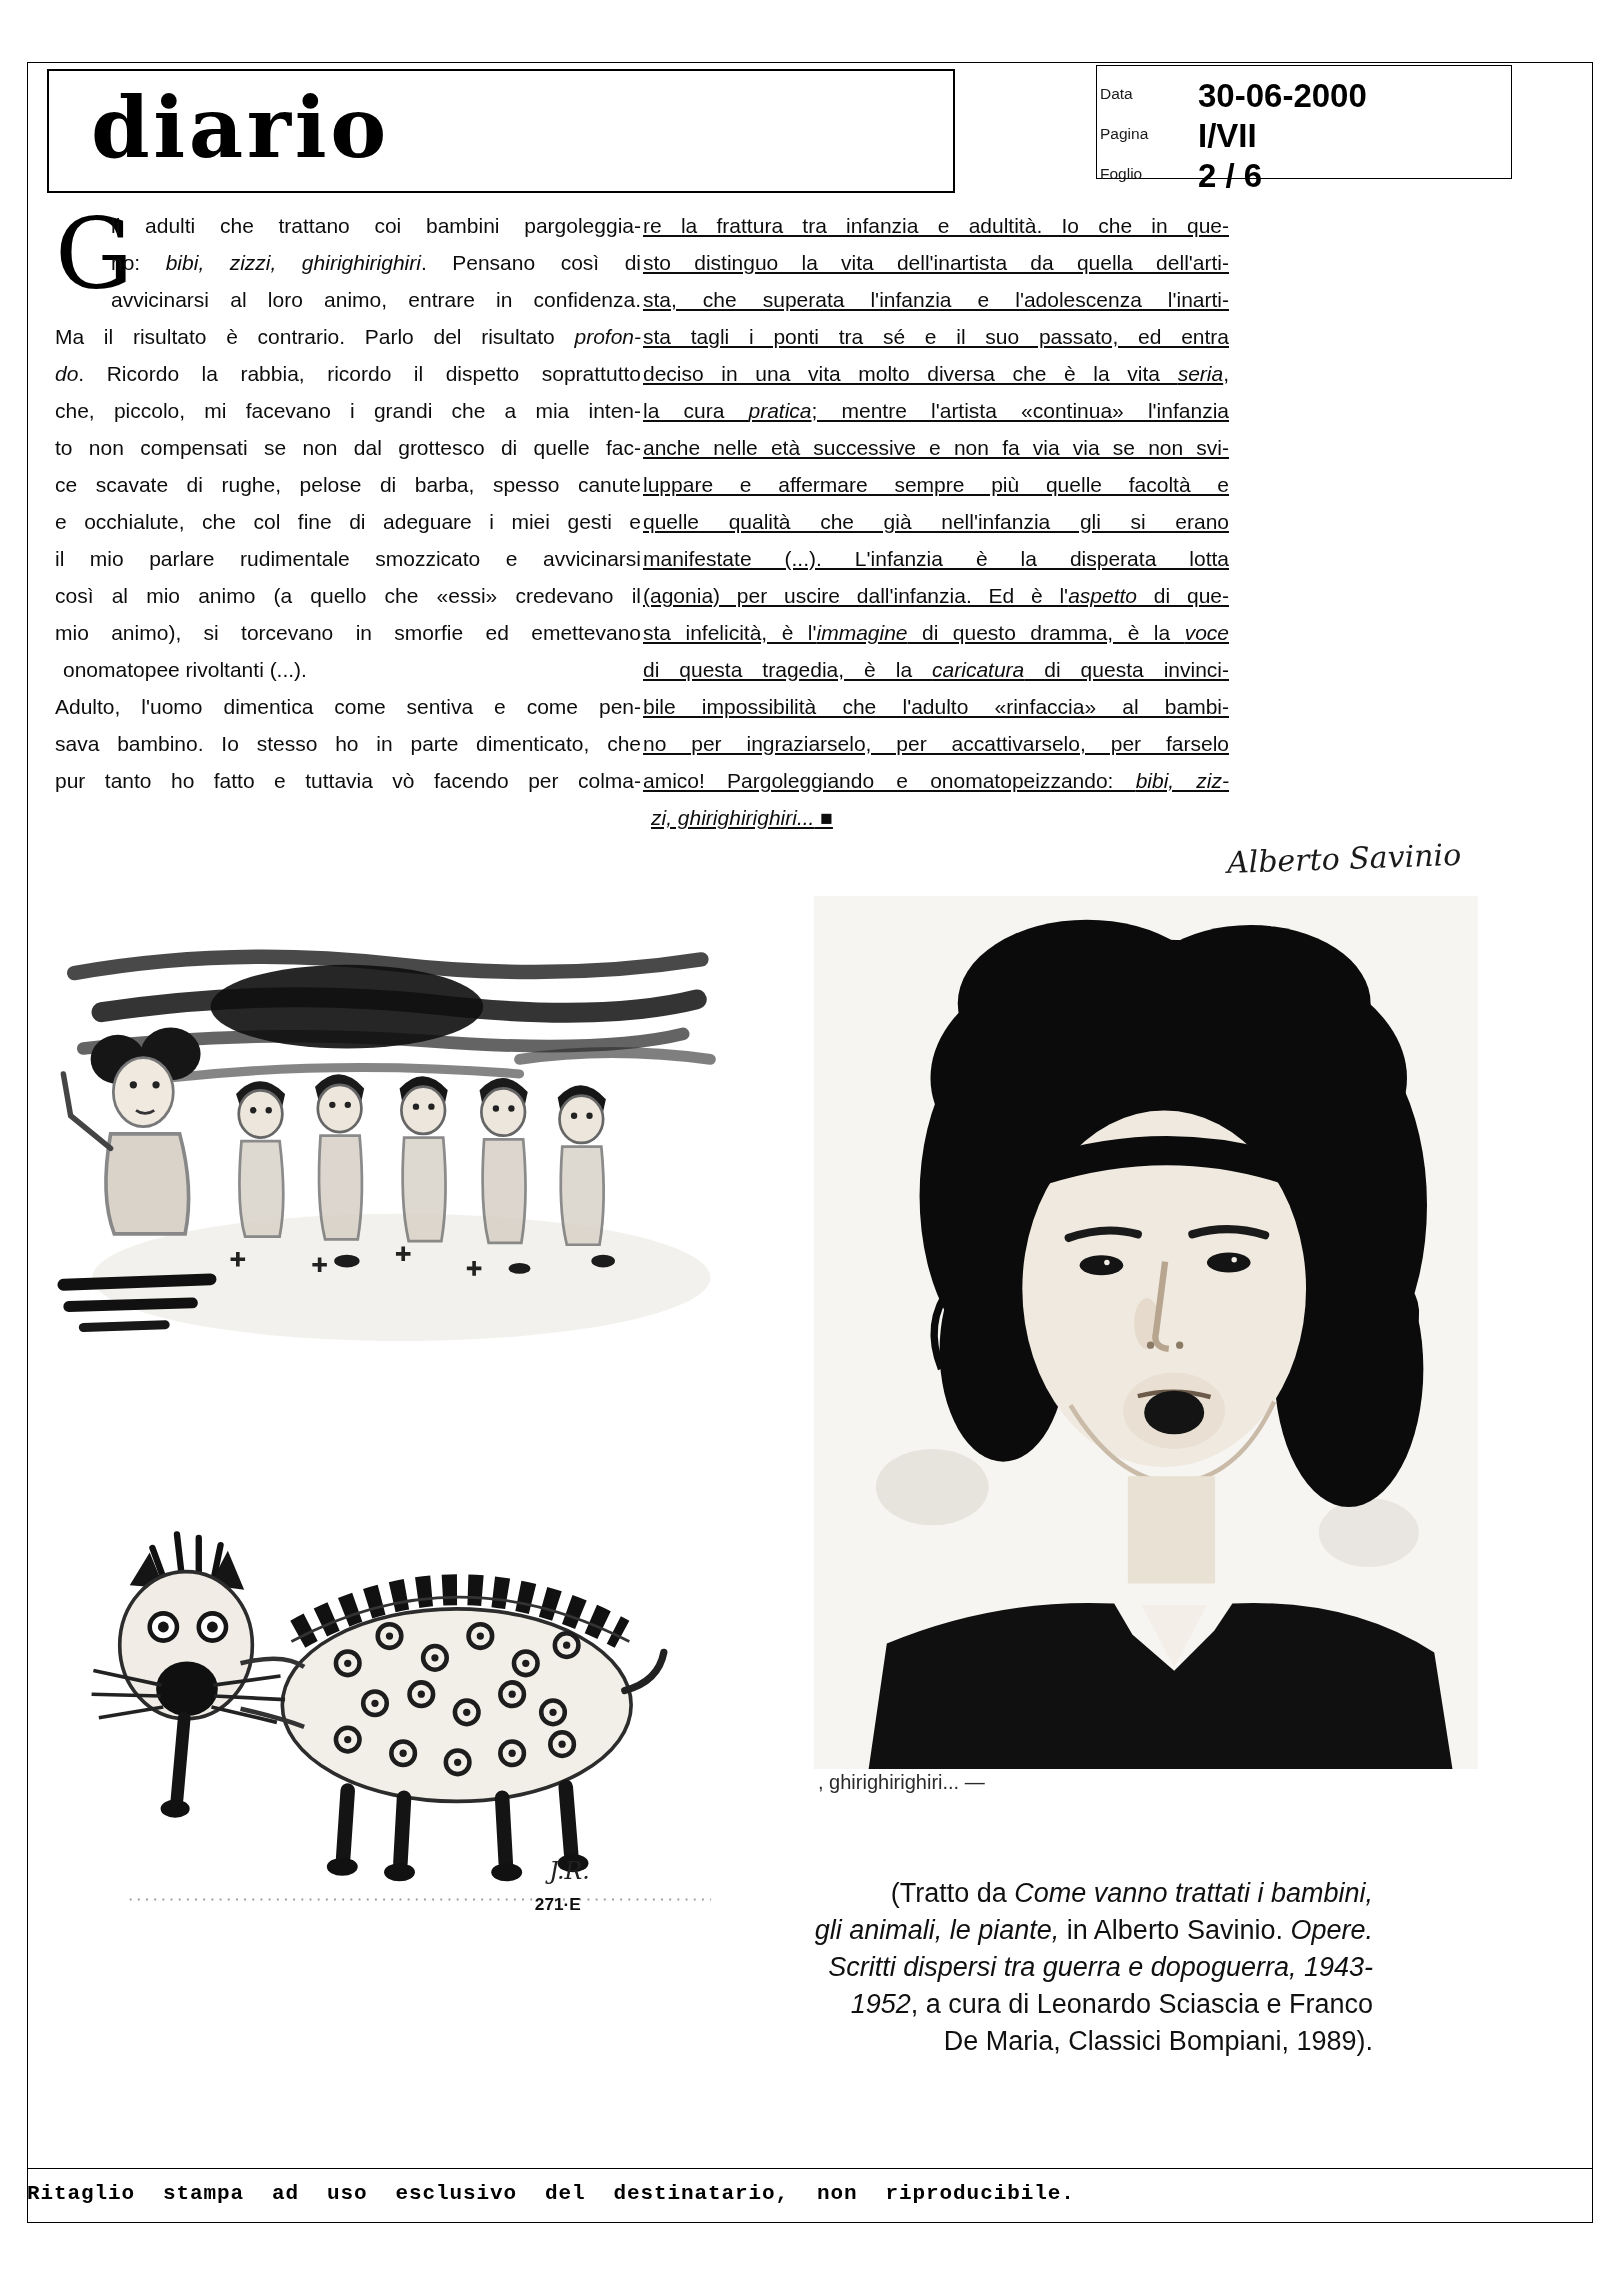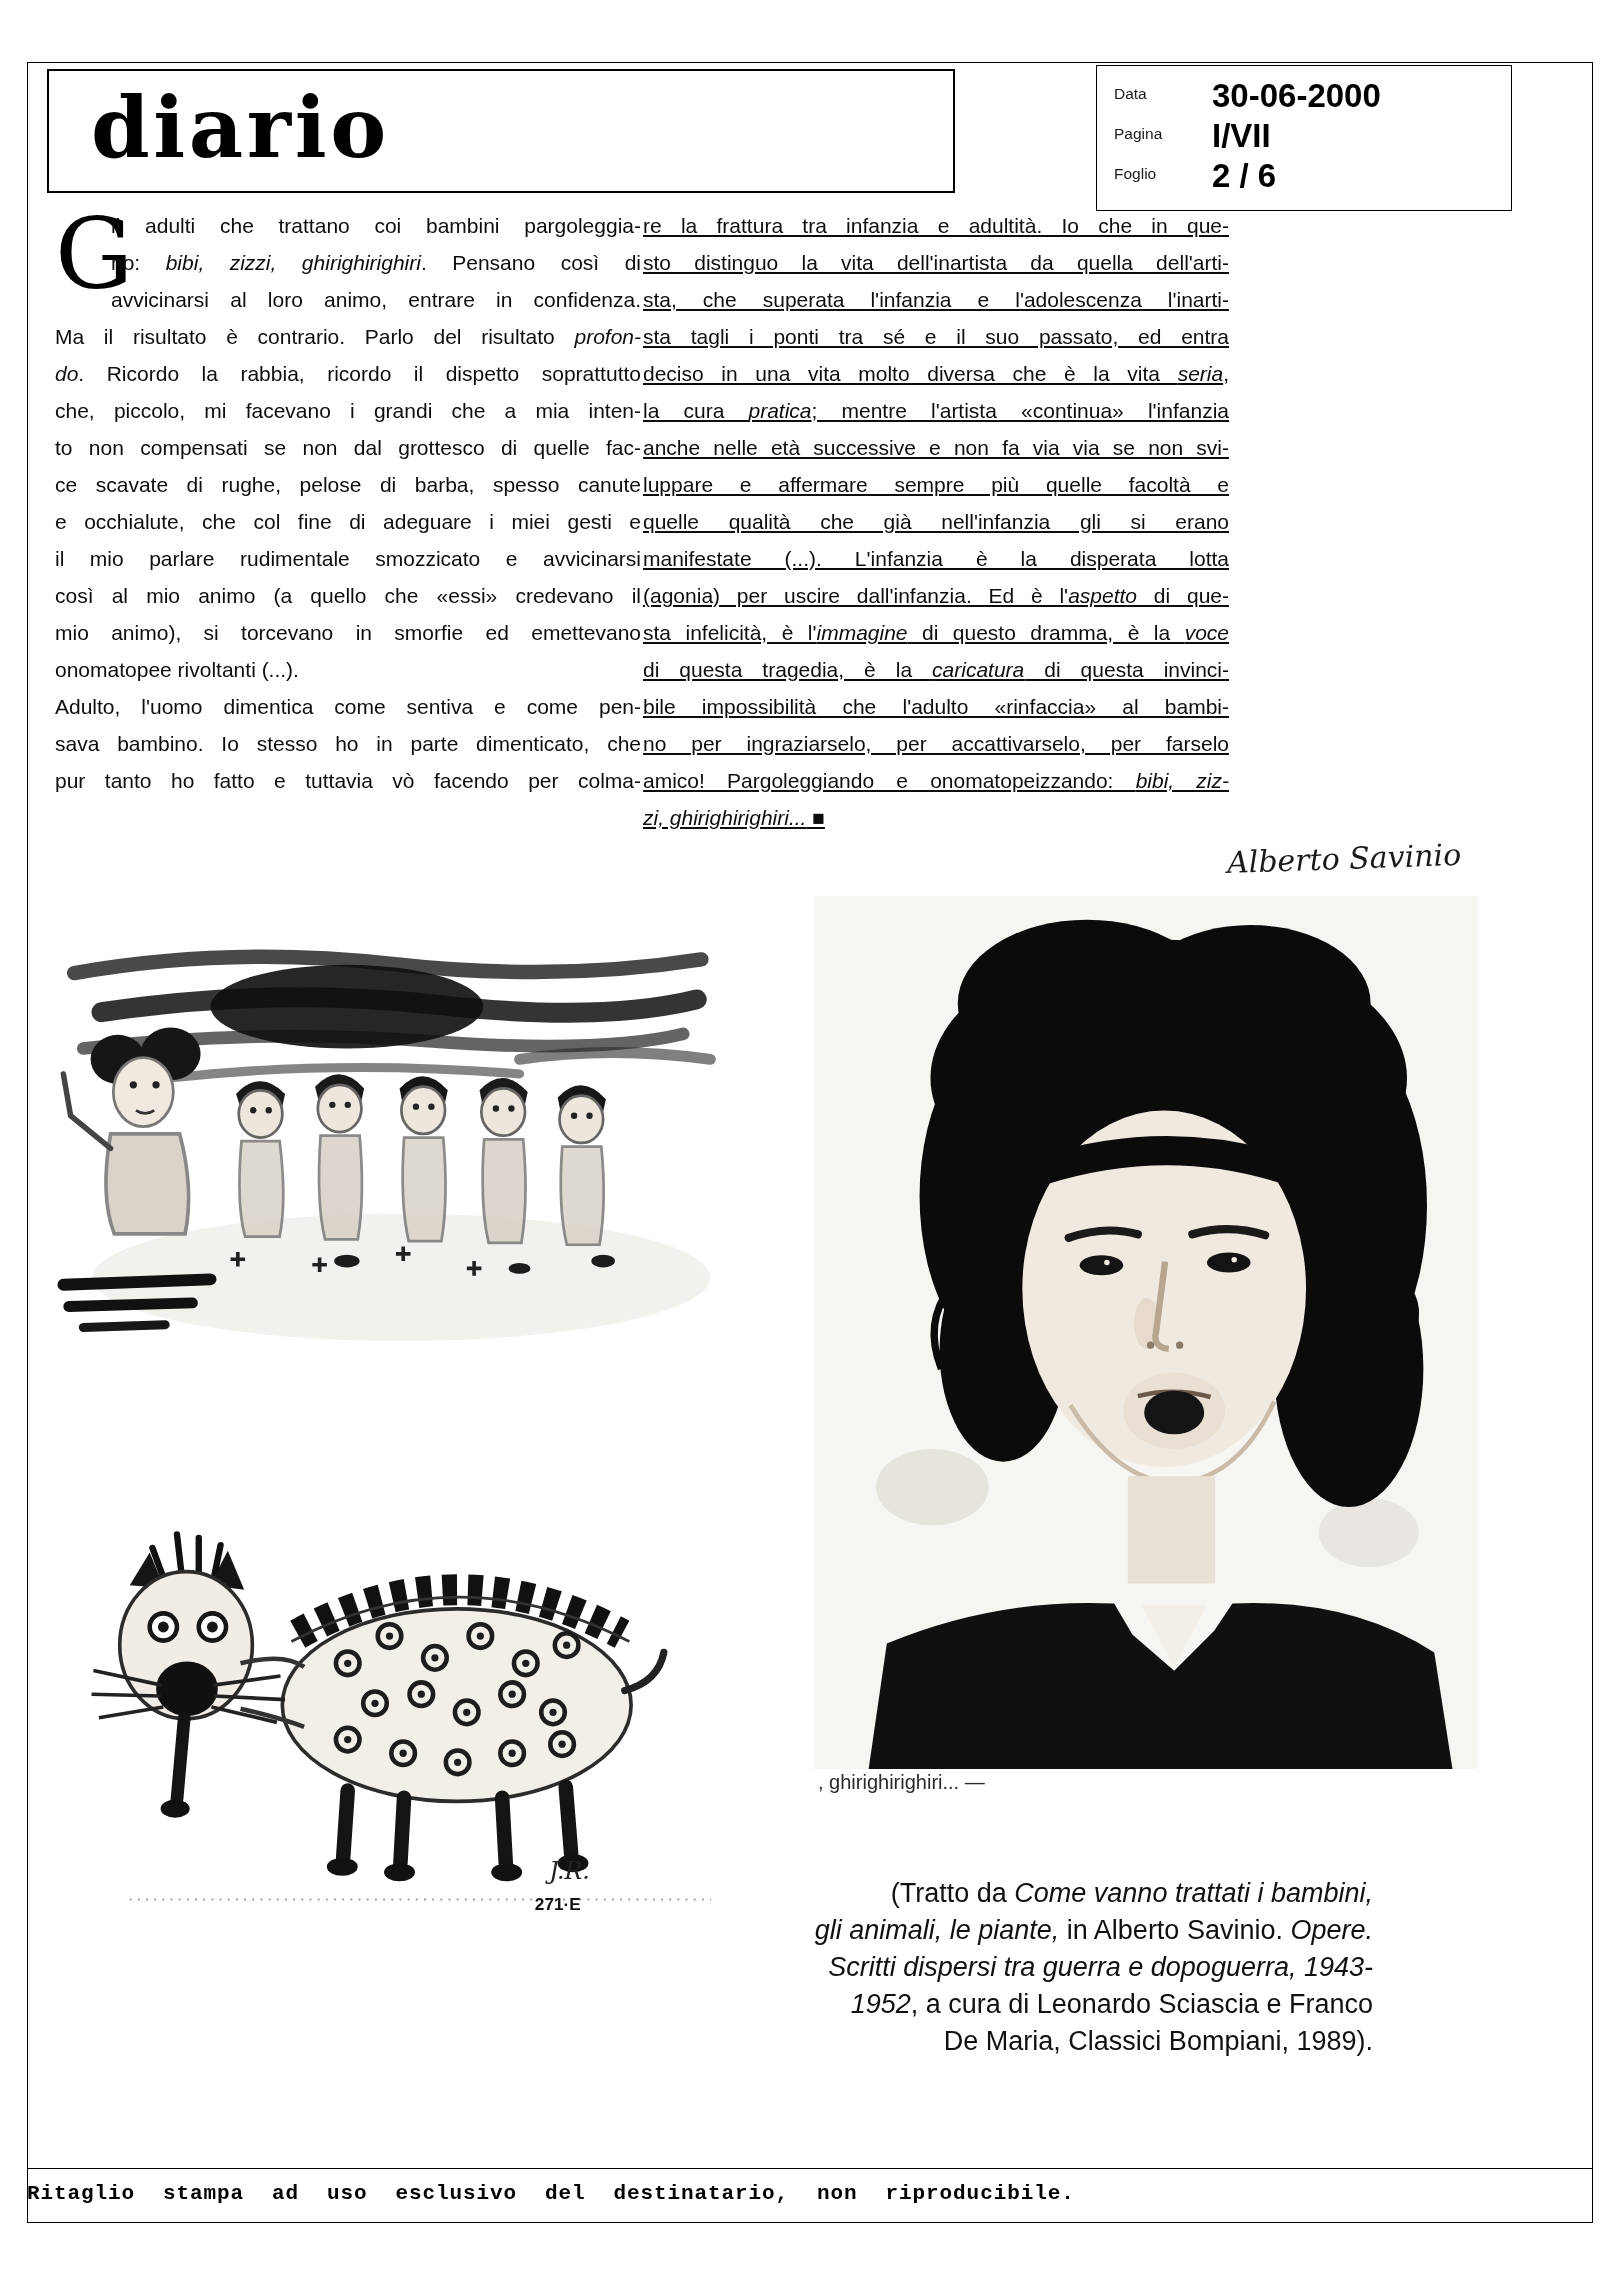--- a/index.html
+++ b/index.html
@@ -6,31 +6,31 @@
   * { margin:0; padding:0; box-sizing:border-box; }
   html,body { background:#e9e9e9; }
   body { font-family:"Liberation Sans", sans-serif; }
   .page { position:relative; width:1620px; height:2273px; background:#ffffff; color:#111; margin:0 auto; overflow:hidden; }
 
   .page-border { position:absolute; left:27px; top:62px; width:1566px; height:2161px; border:1.8px solid #000; }
 
   
   .logo-box { position:absolute; left:47px; top:69px; width:908px; height:124px; border:2.7px solid #000; background:#fff; }
   .logo { position:absolute; left:42px; top:7.3px; font-family:"DejaVu Serif", serif; font-weight:bold; font-size:84px; letter-spacing:3.6px; color:#000; }
-  .meta-box { position:absolute; left:1096px; top:65px; width:416px; height:146px; border:1.8px solid #000; background:#fff; padding:11px 0 0 17px; }
+  .meta-box { position:absolute; left:1096px; top:65px; width:416px; height:114px; border:1.8px solid #000; background:#fff; padding:11px 0 0 3px; }
   .meta-row { display:flex; margin-bottom:1.8px; }
   .meta-label { width:98px; font-size:15.5px; color:#1a1a1a; padding-top:8.2px; }
   .meta-value { font-size:33px; font-weight:bold; color:#000; }
 
   
   .col { position:absolute; top:207px; width:586px; font-size:21px; line-height:37px; color:#0d0d0d; }
   .col-left { left:55px; }
   .col-right { left:643px;text-decoration:underline; }
   .tline { height:37px; overflow:hidden; text-align:justify; text-align-last:justify; white-space:normal; }
-  .tline.tend { text-align:left; text-align-last:left; }
+  .tline.tend { text-align:left; text-align-last:left;margin-left:8px; }
   .dropcap { float:left; width:56px; height:107px; font-family:"DejaVu Serif", serif; font-size:98px; line-height:95px; color:#000; }
 
   .author-signature { position:absolute; left:1227px; top:841px; font-family:"DejaVu Serif", serif; font-style:italic; font-size:30px; color:#1a1a1a; transform:rotate(-2deg); }
 
   
   .fig { position:absolute; }
   .fig-children { left:47px; top:923px; width:707px; height:559px; }
   .fig-portrait { left:814px; top:896px; width:664px; height:873px; }
   .fig-animals { left:75px; top:1498px; width:659px; height:436px; }
   .fig svg { display:block; width:100%; height:100%; }

